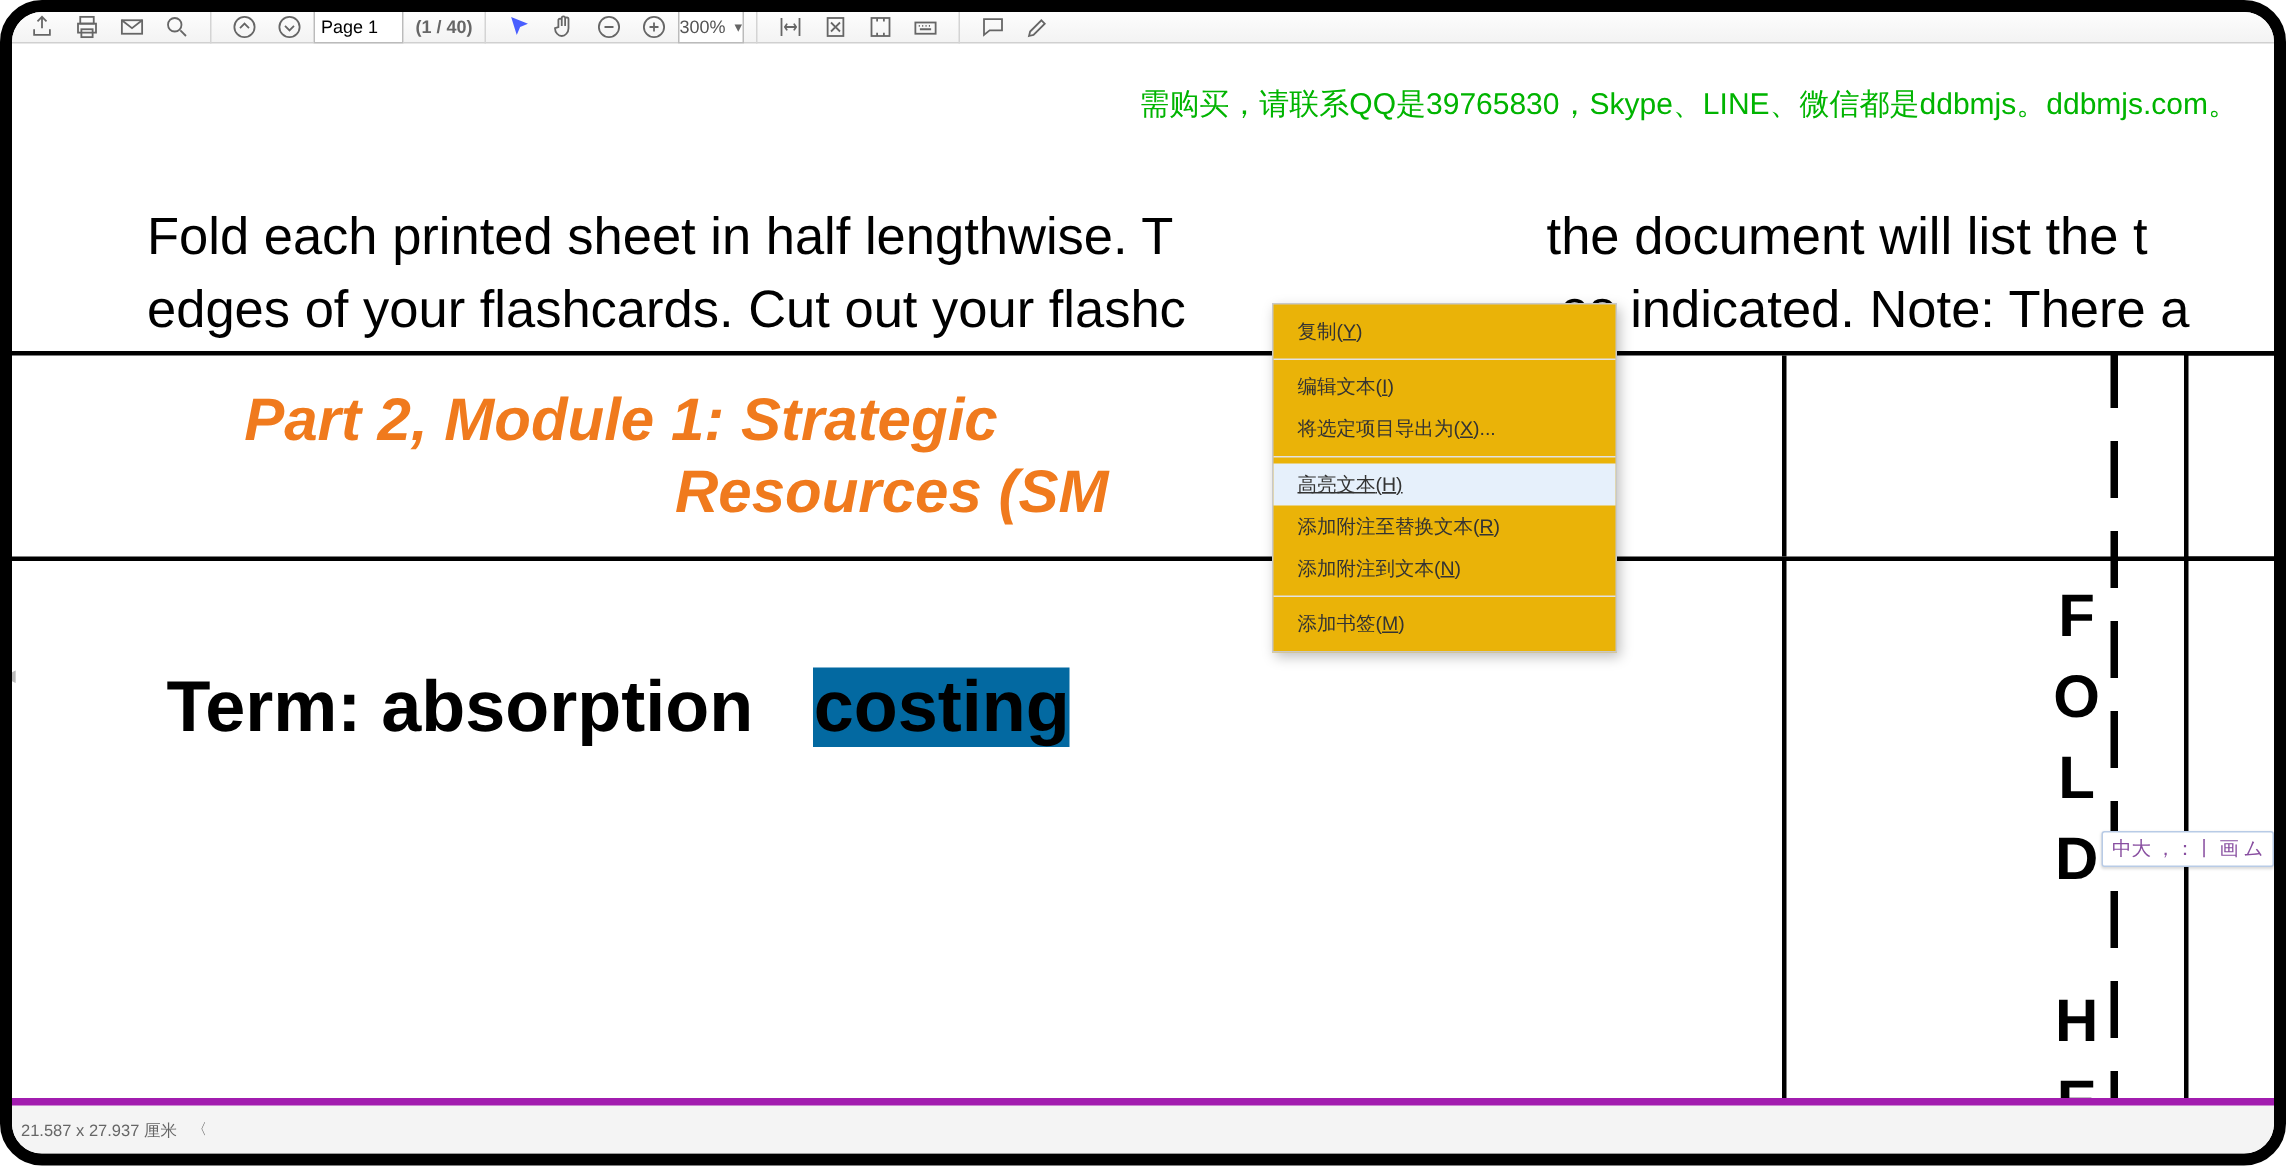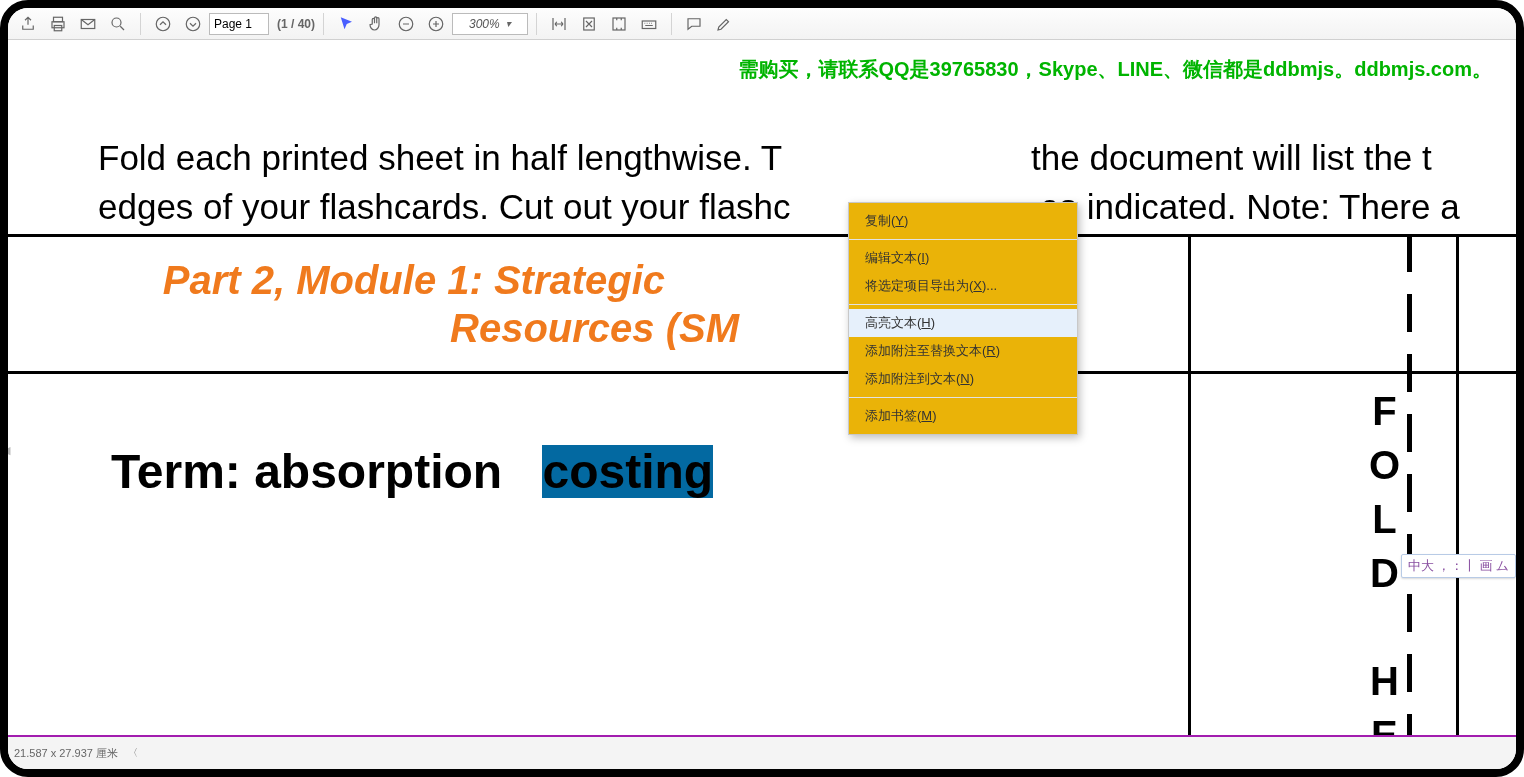--- a/index.html
+++ b/index.html
@@ -1,36 +1,36 @@
 <!DOCTYPE html>
 <html><head>
 <meta charset="utf-8">
 <style>
   * { box-sizing: border-box; margin: 0; padding: 0; }
   html, body { width: 100%; height: 100%; font-family: Arial, "Microsoft YaHei", sans-serif; overflow: hidden; background: #fff; }
   body { position: relative; border: 8px solid #000; border-radius: 28px; }
 
   
   .toolbar {
-    height: 32px; background: linear-gradient(#fdfdfd,#f3f3f3);
+    height: 21px; background: linear-gradient(#fdfdfd,#f3f3f3);
     border-bottom: 1px solid #d0d0d0; display: flex; align-items: center;
     padding: 0 6px; gap: 2px; font-size: 12px; color: #555; user-select: none;
   }
   .tb-btn { width: 28px; height: 28px; display:flex; align-items:center; justify-content:center; border-radius:3px; }
   .tb-btn svg { width:18px; height:18px; stroke:#666; fill:none; stroke-width:1.6; }
   .tb-sep { width:1px; height:22px; background:#d4d4d4; margin:0 6px; }
   .page-input { width:60px; height:22px; border:1px solid #bbb; font-size:12px; padding:0 4px; text-align:left; background:#fff; }
   .page-count { margin-left:6px; color:#666;font-weight:bold; }
-  .zoom-box { display:flex; align-items:center; height:22px; border:1px solid #bbb; background:#fff; padding:0 16px; gap:6px;font-style:italic; }
+  .zoom-box { display:flex; align-items:center; height:22px; border:1px solid #bbb; background:#fff; padding:0 0; gap:6px; }
   .zoom-box .chev { font-size:10px; color:#666; }
   .arrow-blue svg { stroke:#4a5fff; fill:#4a5fff; }
 
   
   .viewport { position:absolute; top:36px; left:0; right:0; bottom:18px; overflow:hidden; background:#fff; }
-  .watermark { position:absolute; top:12px; right:10px; left:0; text-align:right; color:#00b400; font-weight:bold; font-size:20px; font-family:"Microsoft YaHei",sans-serif; padding-right:14px; white-space:nowrap; overflow:hidden;margin-left:24px; }
+  .watermark { position:absolute; top:12px; right:10px; left:0; text-align:right; color:#00b400; font-weight:normal; font-size:20px; font-family:"Microsoft YaHei",sans-serif; padding-right:14px; white-space:nowrap; overflow:hidden;margin-left:24px; }
 
   .doc-body { position:absolute; top:90px; left:90px; right:0; }
   .instr { font-size:35px; font-family:Arial, sans-serif; color:#000; line-height:1.35; letter-spacing:0px; }
   .instr-line2 { margin-top:2px; }
 
   .card-table { position:absolute; top:190px; left:-10px; right:0; }
   .row1 { border:3px solid #000; border-right:none; height:140px; display:flex; }
   .cell-head { flex:1; border-right:3px solid #000; display:flex; align-items:center; justify-content:center; text-align:center; padding:6px 10px; }
   .head-text { font-family:Arial,sans-serif; font-style:italic; font-weight:600; color:#f07a1d; font-size:40px; line-height:1.2; }
 
@@ -48,26 +48,26 @@
   .right-col2 { position:absolute; top:190px; right:0; width:60px; border-top:3px solid #000; border-left:3px solid #000; border-bottom:3px solid #000; height:140px; }
   .right-col2b { position:absolute; top:330px; right:0; width:60px; border-left:3px solid #000; height:400px; }
 
   
   .ctx {
     position:absolute; top:158px; left:840px; width:230px;
     background:#eab308; border:1px solid #c8c8c8; box-shadow:2px 3px 8px rgba(0,0,0,.25);
     font-size:13px; color:#333; padding:4px 0;
   }
   .ctx-item { padding:5px 16px; white-space:nowrap; }
-  .ctx-item.hover { background:#e6f0fb; }
+  .ctx-item.hover { background:#e6f0fb;text-decoration:underline; }
   .ctx-sep { height:1px; background:#e2e2e2; margin:4px 0; }
   .ctx-item u { text-decoration:underline; }
 
   
-  .status { position:absolute; bottom:0; left:0; right:0; height:18px; background:#f4f4f4; border-top:2px solid #a21caf; font-size:11px; color:#666; display:flex; align-items:center; padding:16px 6px; gap:10px; }
+  .status { position:absolute; bottom:0; left:0; right:0; height:18px; background:#f4f4f4; border-top:5px solid #a21caf; font-size:11px; color:#666; display:flex; align-items:center; padding:16px 6px; gap:10px; }
   .status .chev { font-size:10px; }
 
   
   .ime { position:absolute; right:0; top:510px; background:#fff; border:1px solid #b8cbe6; padding:2px 6px; font-size:13px; color:#884ea0; font-family:"KaiTi","STKaiti",serif; border-radius:2px; box-shadow:0 1px 2px rgba(0,0,0,.15); }
 
   .tri-left { position:absolute; left:-6px; top:400px; color:#bbb; font-size:11px; }
 </style>
 </head>
 <body>
 

